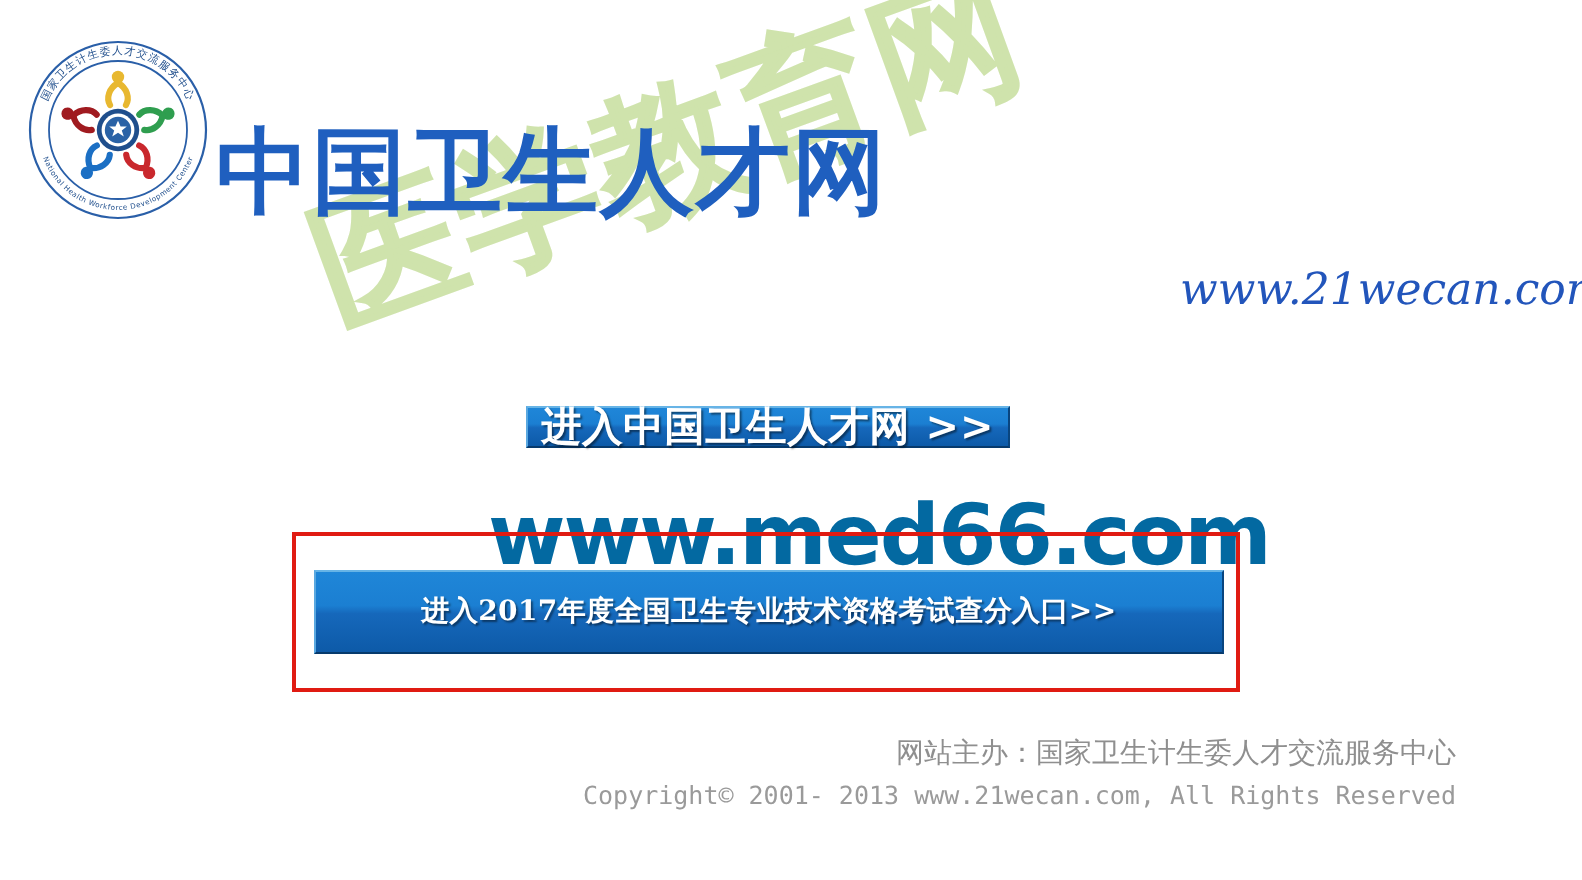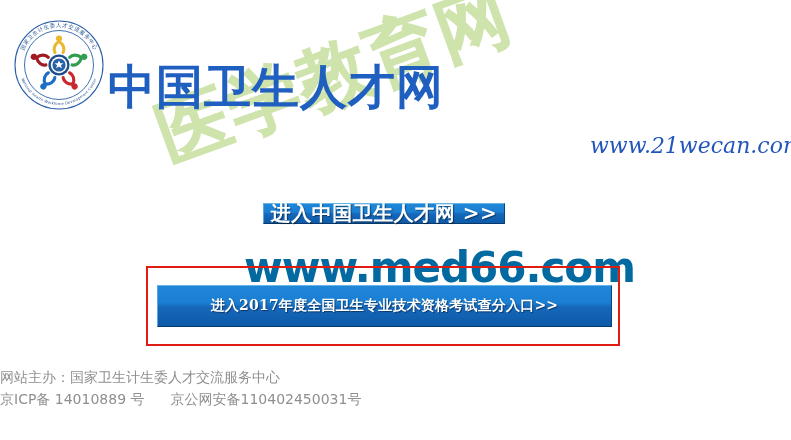--- a/index.html
+++ b/index.html
@@ -162,21 +162,21 @@
     border: 2px solid #e01b12;
     background: transparent;
   }
 
   
   .footer {
     position: absolute;
     left: 0;
     top: 366px;
     width: 728px;
-    text-align: left;
+    text-align: right;
   }
   .footer-org {
     font-family: "DejaVu Sans", sans-serif;
     font-size: 14px;
     line-height: 22px;
     color: #8f8f8f;
     white-space: nowrap;
   }
   .footer-copy {
     font-family: "DejaVu Sans Mono", "Liberation Mono", monospace;
@@ -271,17 +271,17 @@
     <div class="site-url">www.21wecan.com</div>
 
     <div class="btn btn-primary">进入中国卫生人才网 &gt;&gt;</div>
 
     <div class="red-box"></div>
 
     <div class="btn btn-exam">进入2017年度全国卫生专业技术资格考试查分入口&gt;&gt;</div>
 
     <div class="footer">
       <div class="footer-org">网站主办：国家卫生计生委人才交流服务中心</div>
-      <div class="footer-icp"><span>京ICP备 14010889 号</span><span class="gap"></span><span>京公网安备110402450031号</span></div>
+      <div class="footer-copy">Copyright© 2001- 2013 www.21wecan.com, All Rights Reserved</div>
     </div>
 
   </div>
 </div>
 
 </body></html>

